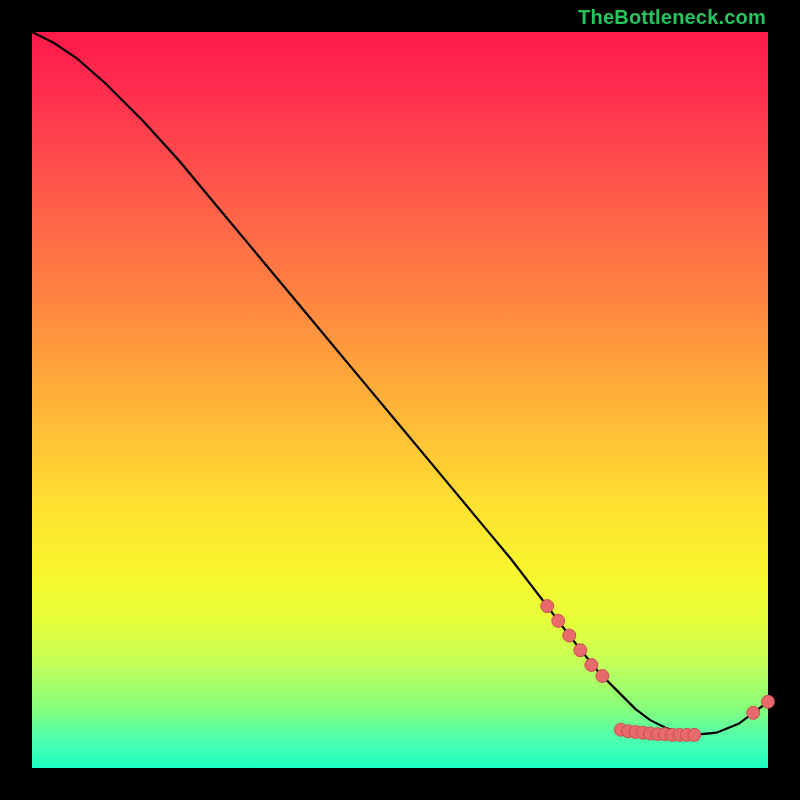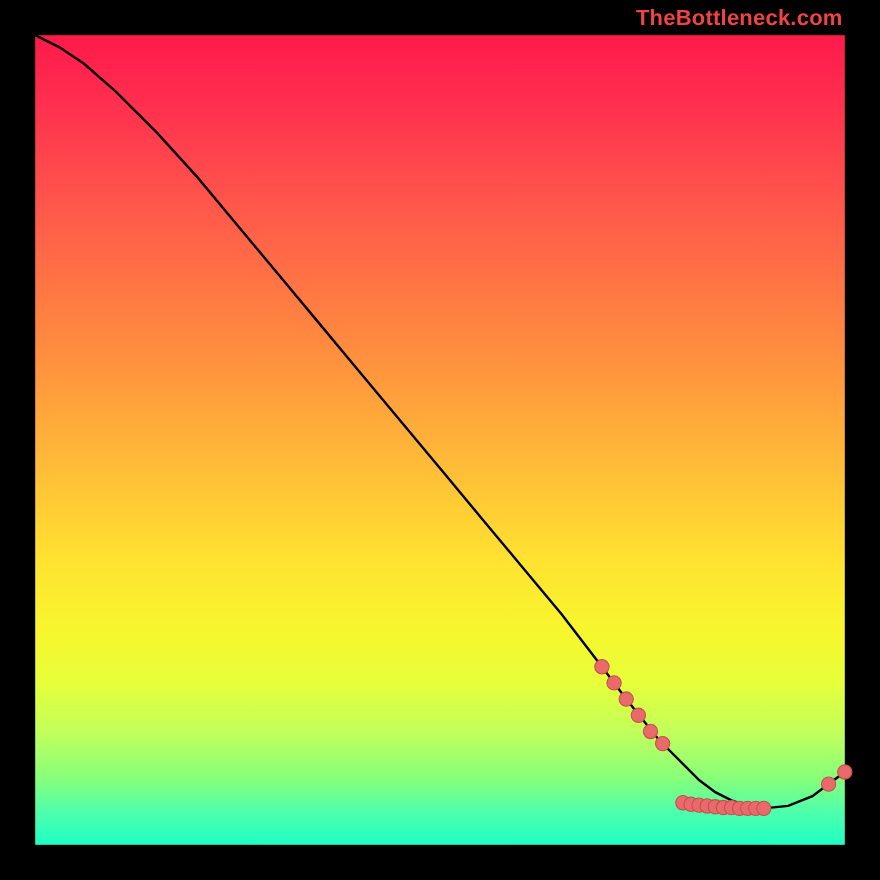--- a/index.html
+++ b/index.html
@@ -32,21 +32,21 @@
       #1fffc4 100%
     );
   }
   .watermark {
     position: absolute;
     top: 6px;
     right: 34px;
     font-family: Arial, Helvetica, sans-serif;
     font-size: 20px;
     font-weight: 600;
-    color: #ef4444;
+    color: #22c55e;
     letter-spacing: 0.2px;
   }
   svg.overlay {
     position: absolute;
     left: 32px;
     top: 32px;
     width: 736px;
     height: 736px;
     overflow: visible;
   }

